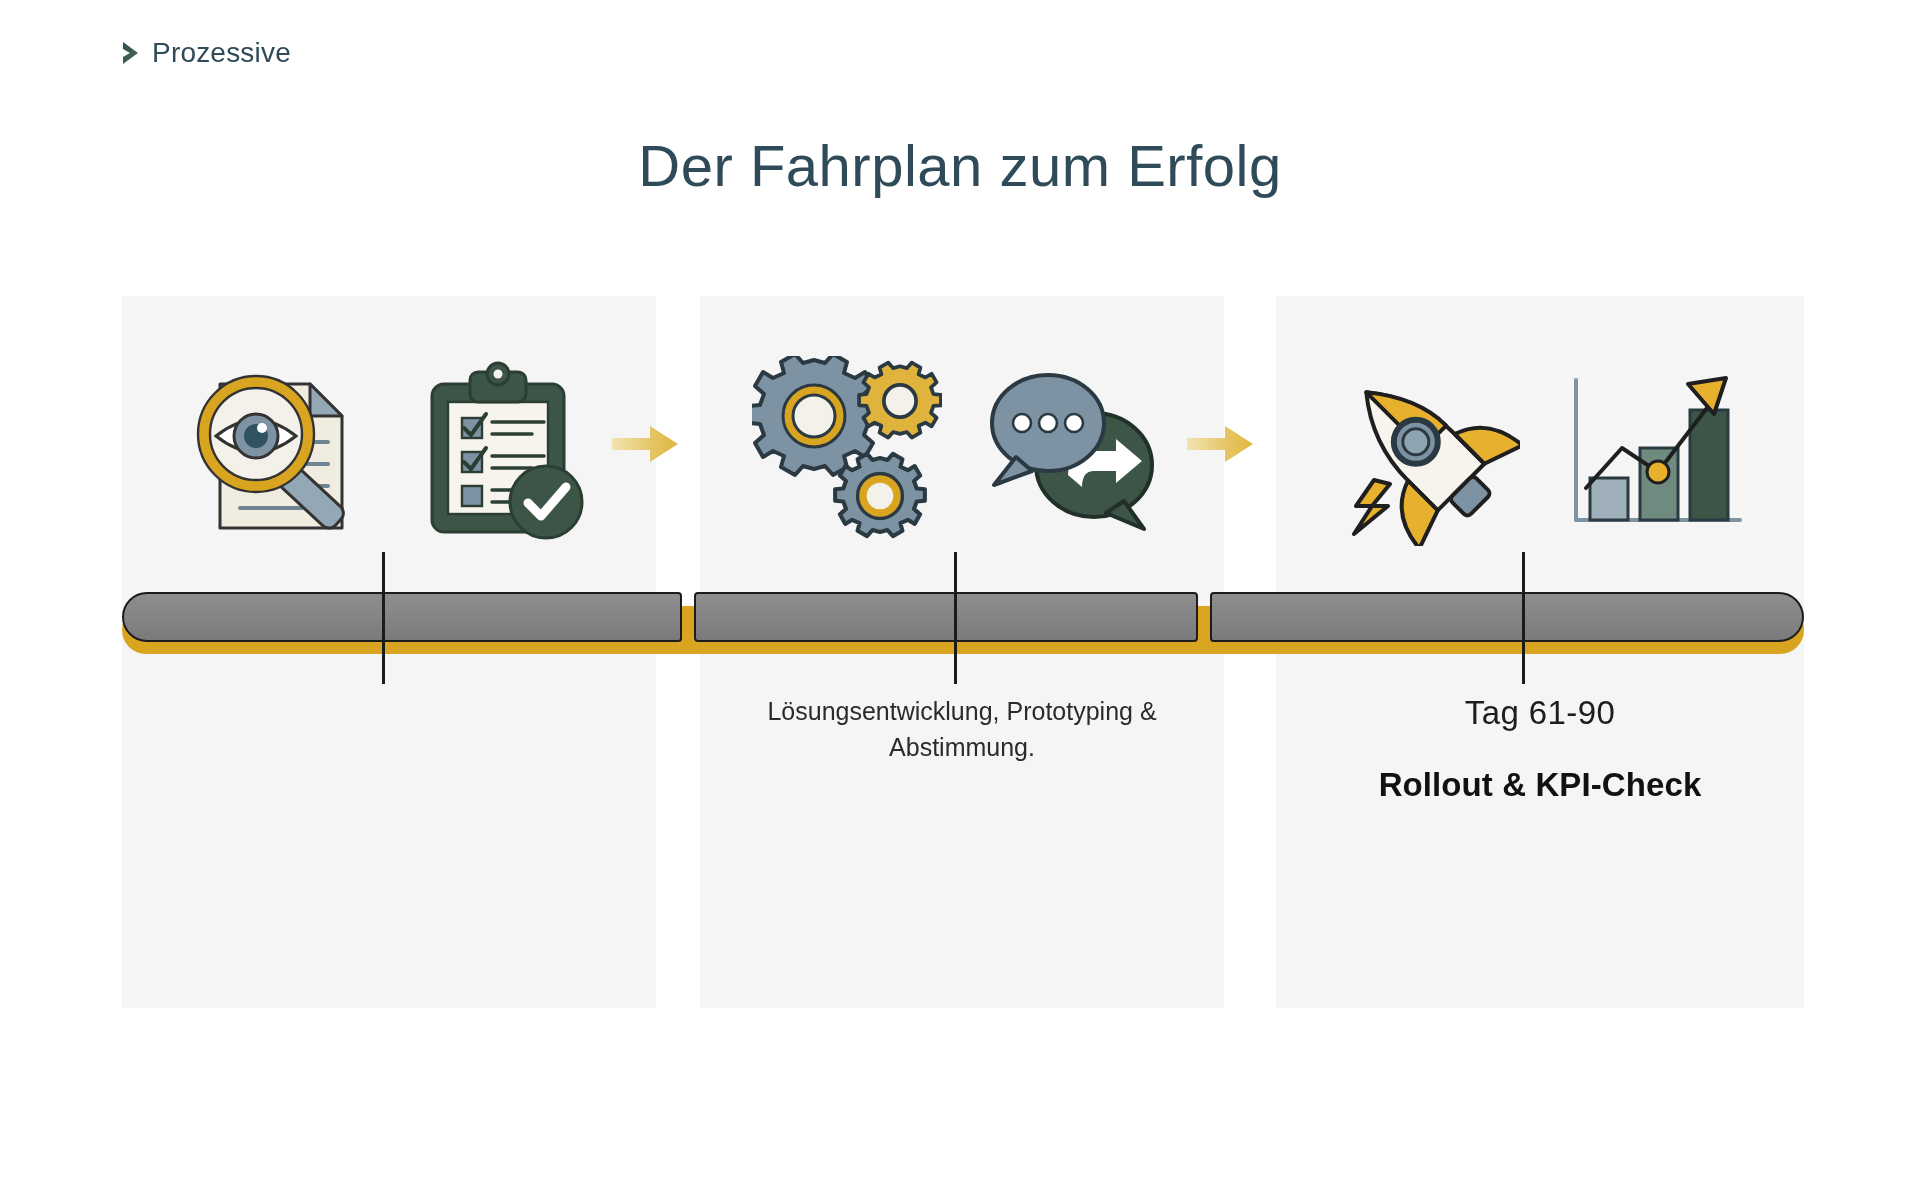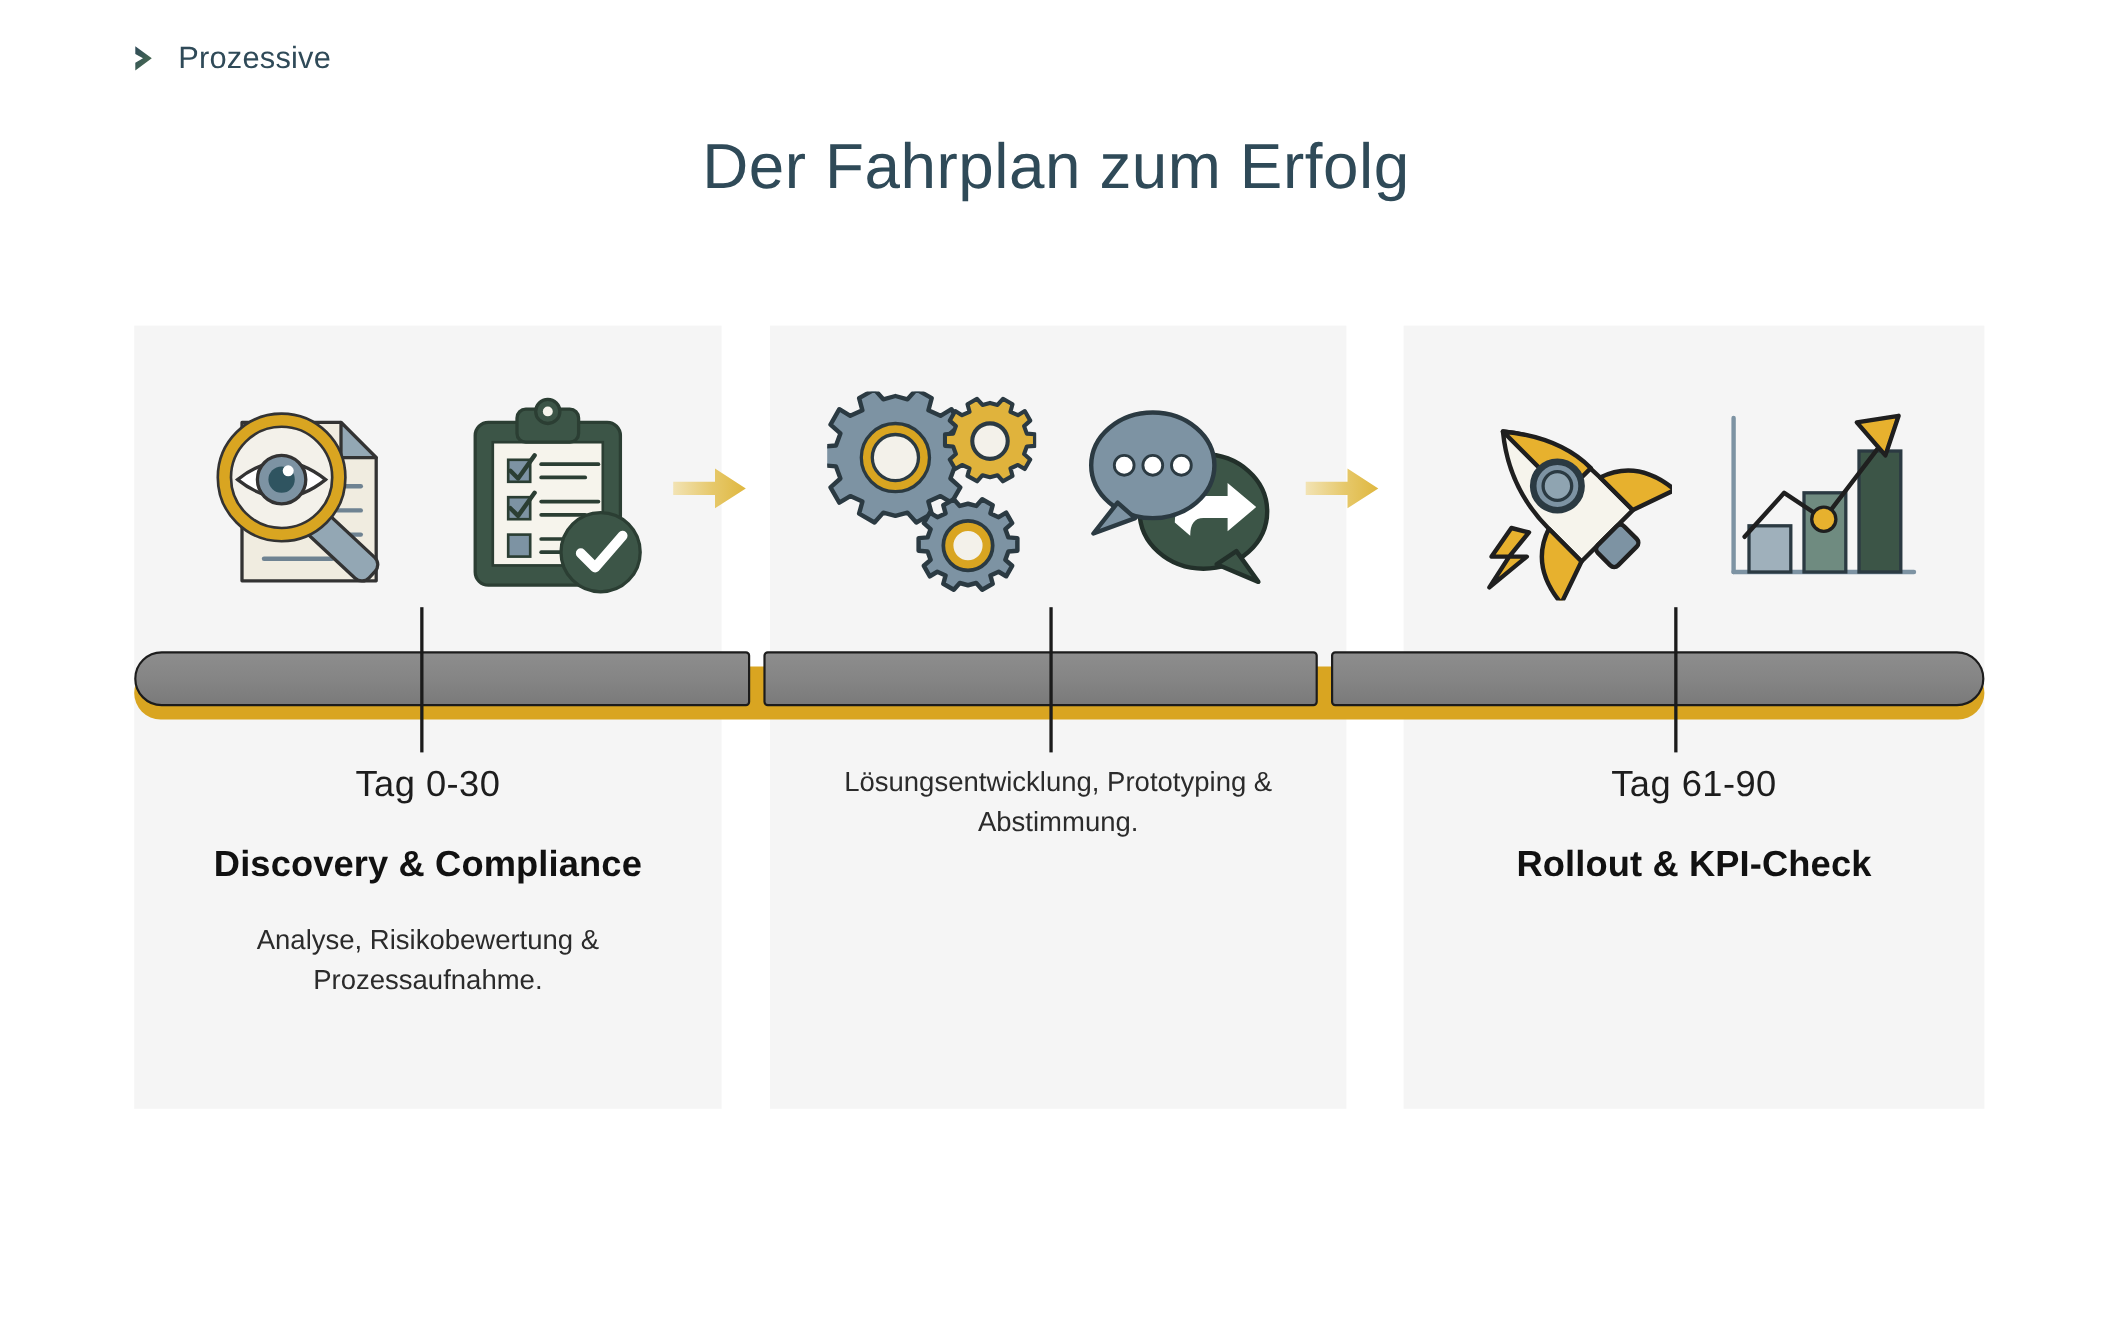--- a/index.html
+++ b/index.html
@@ -9,37 +9,37 @@
     background:#ffffff;
     font-family:"Liberation Sans", sans-serif;
     overflow:hidden;
     position:relative;
     -webkit-font-smoothing:antialiased;
   }
 
   
   .logo{
     position:absolute;left:120px;top:38px;
-    display:flex;align-items:center;gap:16px;
+    display:flex;align-items:center;gap:6px;
   }
   .logo-chevron{
     width:26px;height:30px;display:block;
   }
   .logo-text{
     font-size:28px;
     color:#2f4a58;
     letter-spacing:0.2px;
     font-weight:400;
     line-height:1;
   }
 
   
   .page-title{
     position:absolute;
-    left:0;right:0;top:118px;
+    left:0;right:0;top:132px;
     text-align:center;
     font-size:58px;
     font-weight:300;
     color:#2f4a58;
     letter-spacing:0.5px;
     white-space:nowrap;
   }
 
   
   .stage{
@@ -219,25 +219,20 @@
             <line x1="74" y1="134" x2="126" y2="134" stroke="#2b3e33" stroke-width="3.4" stroke-linecap="round"></line>
             <line x1="74" y1="146" x2="106" y2="146" stroke="#2b3e33" stroke-width="3.4" stroke-linecap="round"></line>
           </g>
 
           <circle cx="128" cy="146" r="36" fill="#3c5547" stroke="#2b3e33" stroke-width="3"></circle>
           <path d="M110 147 L123 160 L148 131" fill="none" stroke="#ffffff" stroke-width="9" stroke-linecap="round" stroke-linejoin="round"></path>
         </svg>
       </span>
     </div>
 
-    <div class="txt">
-      <div class="tag">Tag 0-30</div>
-      <div class="head">Discovery &amp; Compliance</div>
-      <div class="desc">Analyse, Risikobewertung &amp; Prozessaufnahme.</div>
-    </div>
   </div>
 
   <div class="panel p2">
     <div class="icon-row">
 
       <span>
         <svg width="190" height="190" viewBox="0 0 190 190">
           <g id="gearbig" transform="translate(62,60)">
             <path d="M0,-56 L11,-53 L19,-62 L33,-54 L30,-43 L41,-38 L51,-44 L59,-30 L50,-22 L54,-11 L66,-10 L66,7 L54,8 L50,19 L59,27 L51,41 L41,35 L30,40 L33,51 L19,59 L11,50 L0,53 L-11,50 L-19,59 L-33,51 L-30,40 L-41,35 L-51,41 L-59,27 L-50,19 L-54,8 L-66,7 L-66,-10 L-54,-11 L-50,-22 L-59,-30 L-51,-44 L-41,-38 L-30,-43 L-33,-54 L-19,-62 L-11,-53 Z" fill="#7d93a3" stroke="#2b3a42" stroke-width="4" stroke-linejoin="round"></path>
             <circle cx="0" cy="0" r="26" fill="#f3f1ea" stroke="#d9a521" stroke-width="10"></circle>

